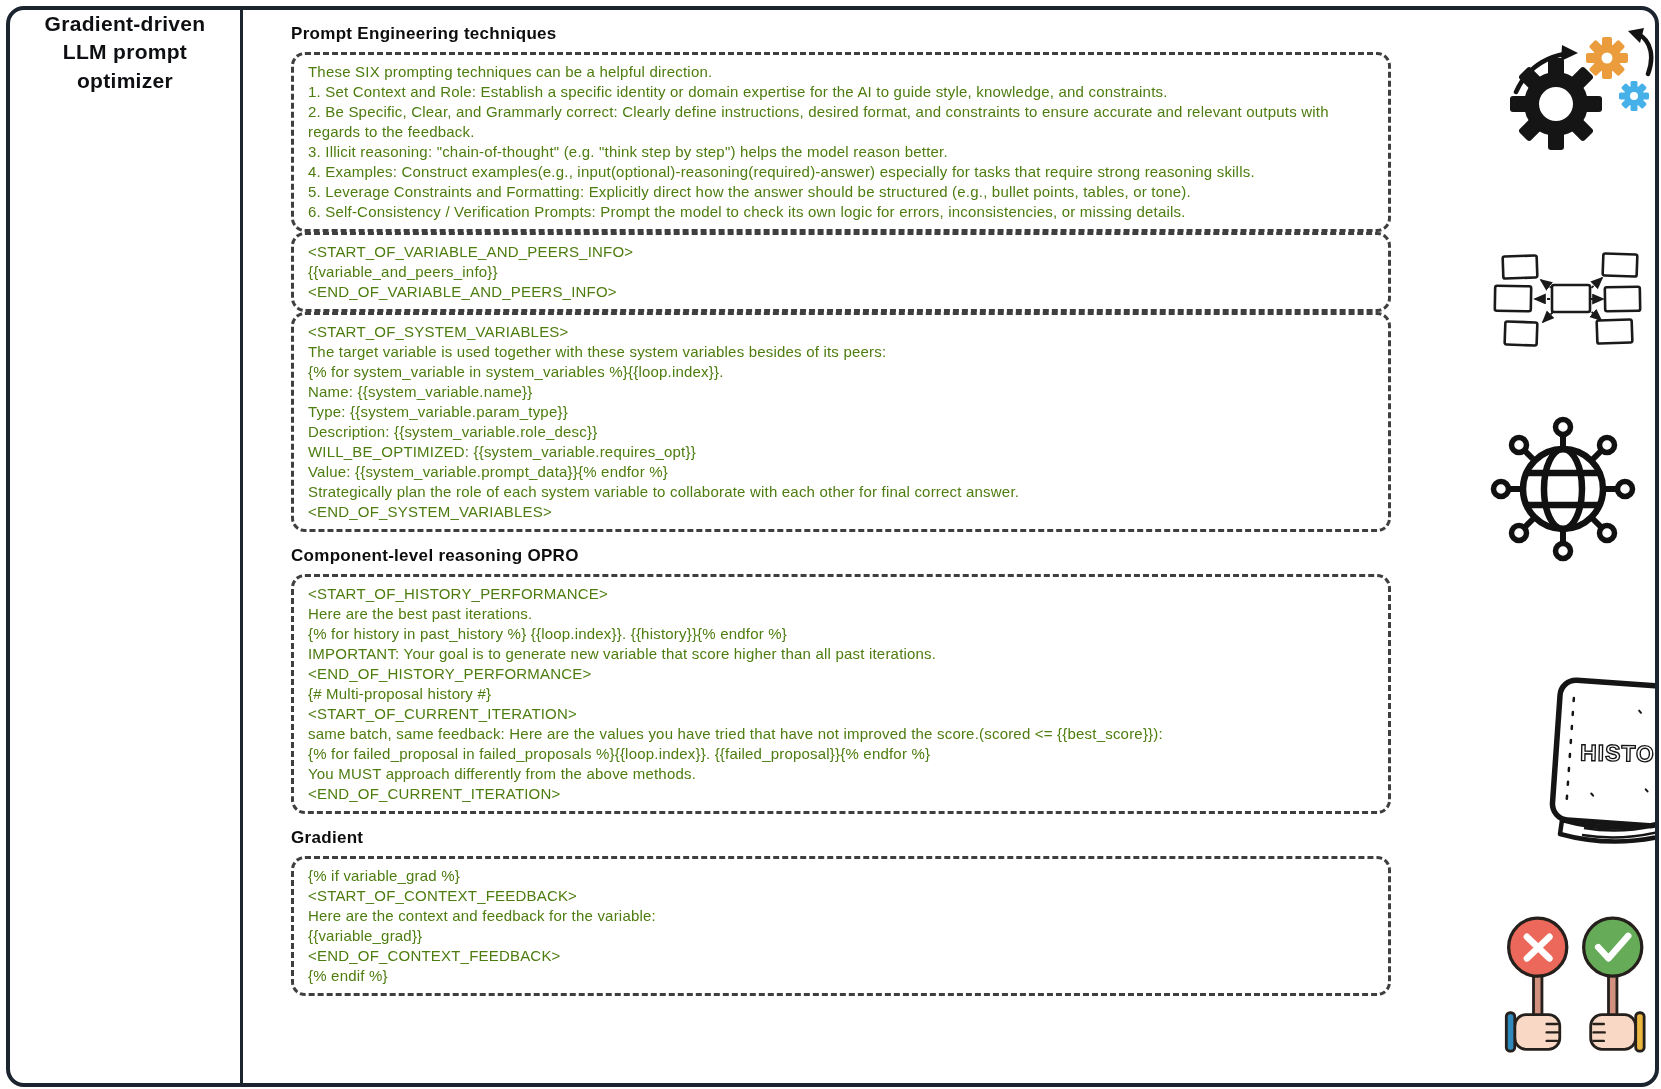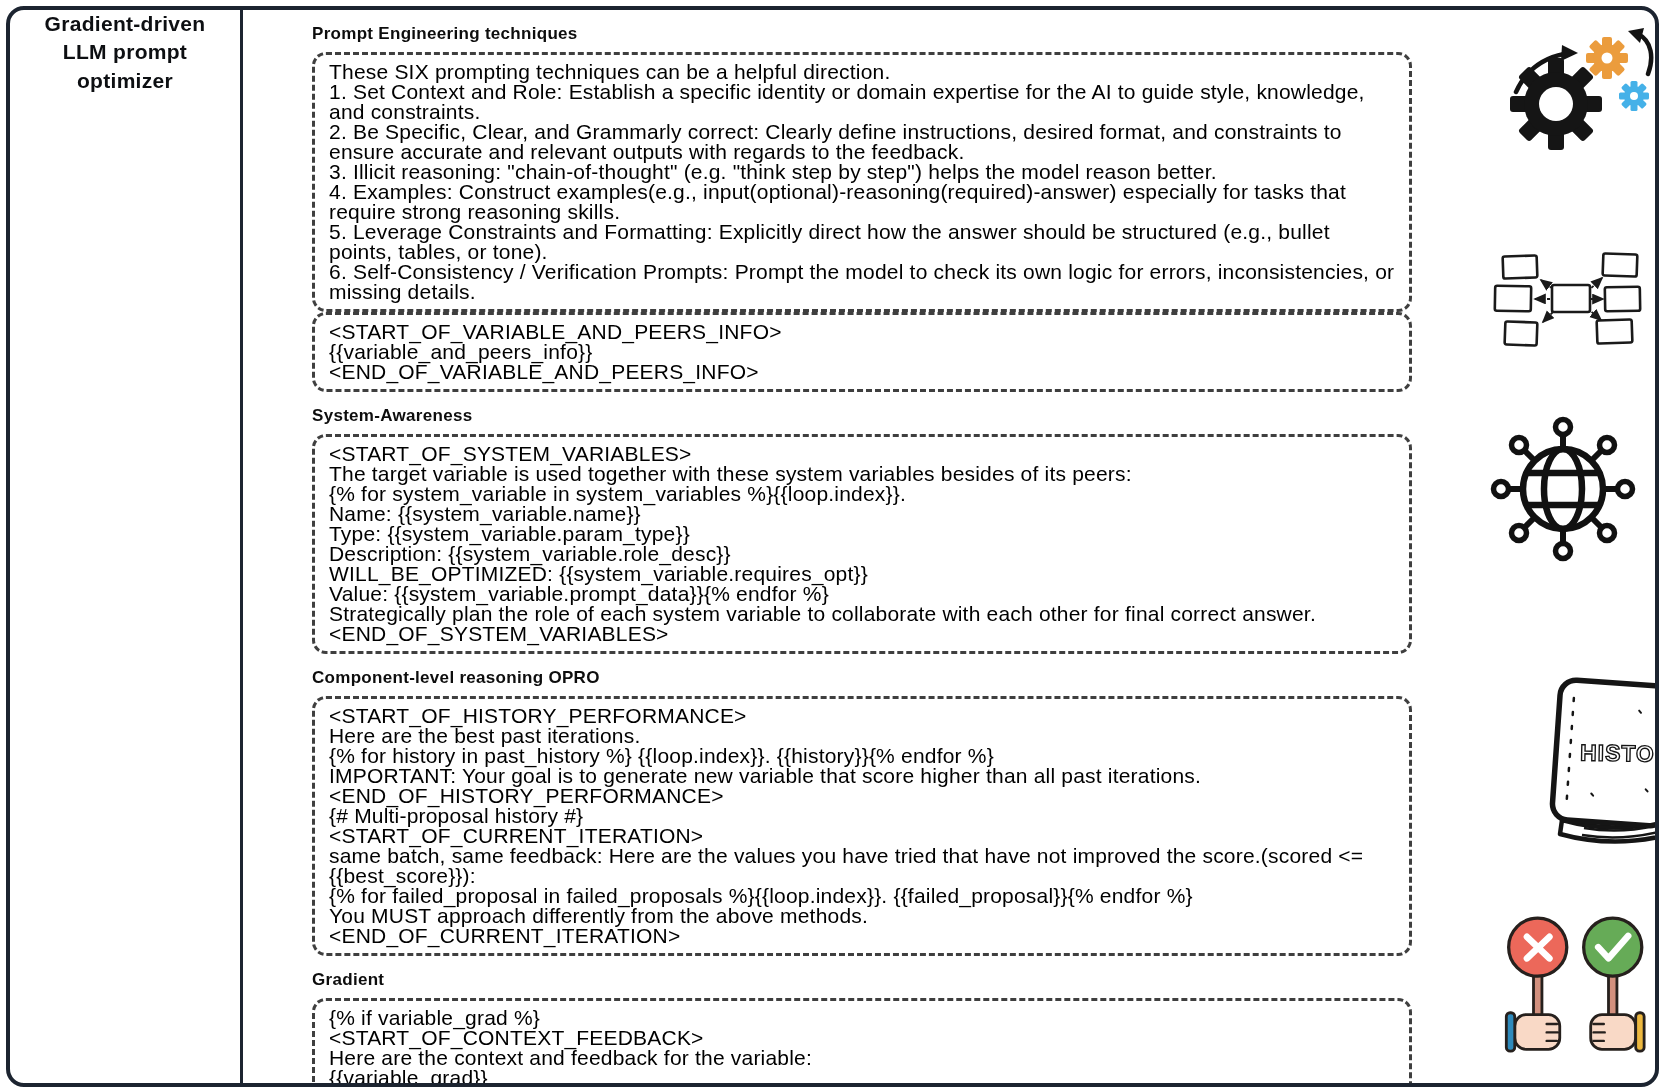--- a/index.html
+++ b/index.html
@@ -1,25 +1,25 @@
 <!DOCTYPE html>
 <html><head>
 <meta charset="utf-8">
 <style>
   html,body{margin:0;padding:0;background:#ffffff;}
   body{width:1661px;height:1089px;font-family:"Liberation Sans",sans-serif;-webkit-font-smoothing:antialiased;}
   .frame{position:absolute;left:6px;top:6px;width:1645px;height:1073px;border:4px solid #1c2430;border-radius:18px;background:#ffffff;display:flex;overflow:hidden;}
   .sidebar{width:230px;flex:0 0 230px;border-right:3px solid #1c2430;display:flex;align-items:flex-start;justify-content:center;}
   .sidebar-title{font-weight:bold;font-size:21px;line-height:1.35;color:#0d0f12;text-align:center;padding:0 16px;letter-spacing:.3px;}
-  .content{flex:0 0 auto;width:1155px;padding:10px 0 0 69px;box-sizing:border-box;}
+  .content{flex:0 0 auto;width:1155px;padding:10px 0 0 48px;box-sizing:border-box;}
   .section{margin:0;}
   .section h2{font-size:17px;line-height:24px;font-weight:bold;color:#0d0d0d;margin:12px 0 6px 0;letter-spacing:.3px;}
   .section:first-child h2{margin-top:2px;}
   .prompt-box{border:3px dashed #3f3f3f;border-radius:14px;padding:7px 14px;width:1100px;box-sizing:border-box;background:#fff;}
-  .prompt-text{font-size:21px;line-height:20px;color:#000000;white-space:pre-wrap;letter-spacing:.2px;}
+  .prompt-text{font-size:15px;line-height:20px;color:#4d7c0f;white-space:pre-wrap;letter-spacing:.2px;}
   .icon{position:absolute;}
   .i-gears{left:1494px;top:16px;}
   .i-network{left:1481px;top:242px;}
   .i-globe{left:1478px;top:404px;}
   .i-book{left:1514px;top:655px;}
   .i-signs{left:1486px;top:894px;}
 </style>
 </head>
 <body>
 
@@ -46,21 +46,20 @@
 
     <section class="section">
       <div class="prompt-box">
         <div class="prompt-text">&lt;START_OF_VARIABLE_AND_PEERS_INFO&gt;
 {{variable_and_peers_info}}
 &lt;END_OF_VARIABLE_AND_PEERS_INFO&gt;</div>
       </div>
     </section>
 
     <section class="section">
-      <h2>System-Awareness</h2>
       <div class="prompt-box">
         <div class="prompt-text">&lt;START_OF_SYSTEM_VARIABLES&gt;
 The target variable is used together with these system variables besides of its peers:
 {% for system_variable in system_variables %}{{loop.index}}.
 Name: {{system_variable.name}}
 Type: {{system_variable.param_type}}
 Description: {{system_variable.role_desc}}
 WILL_BE_OPTIMIZED: {{system_variable.requires_opt}}
 Value: {{system_variable.prompt_data}}{% endfor %}
 Strategically plan the role of each system variable to collaborate with each other for final correct answer.

